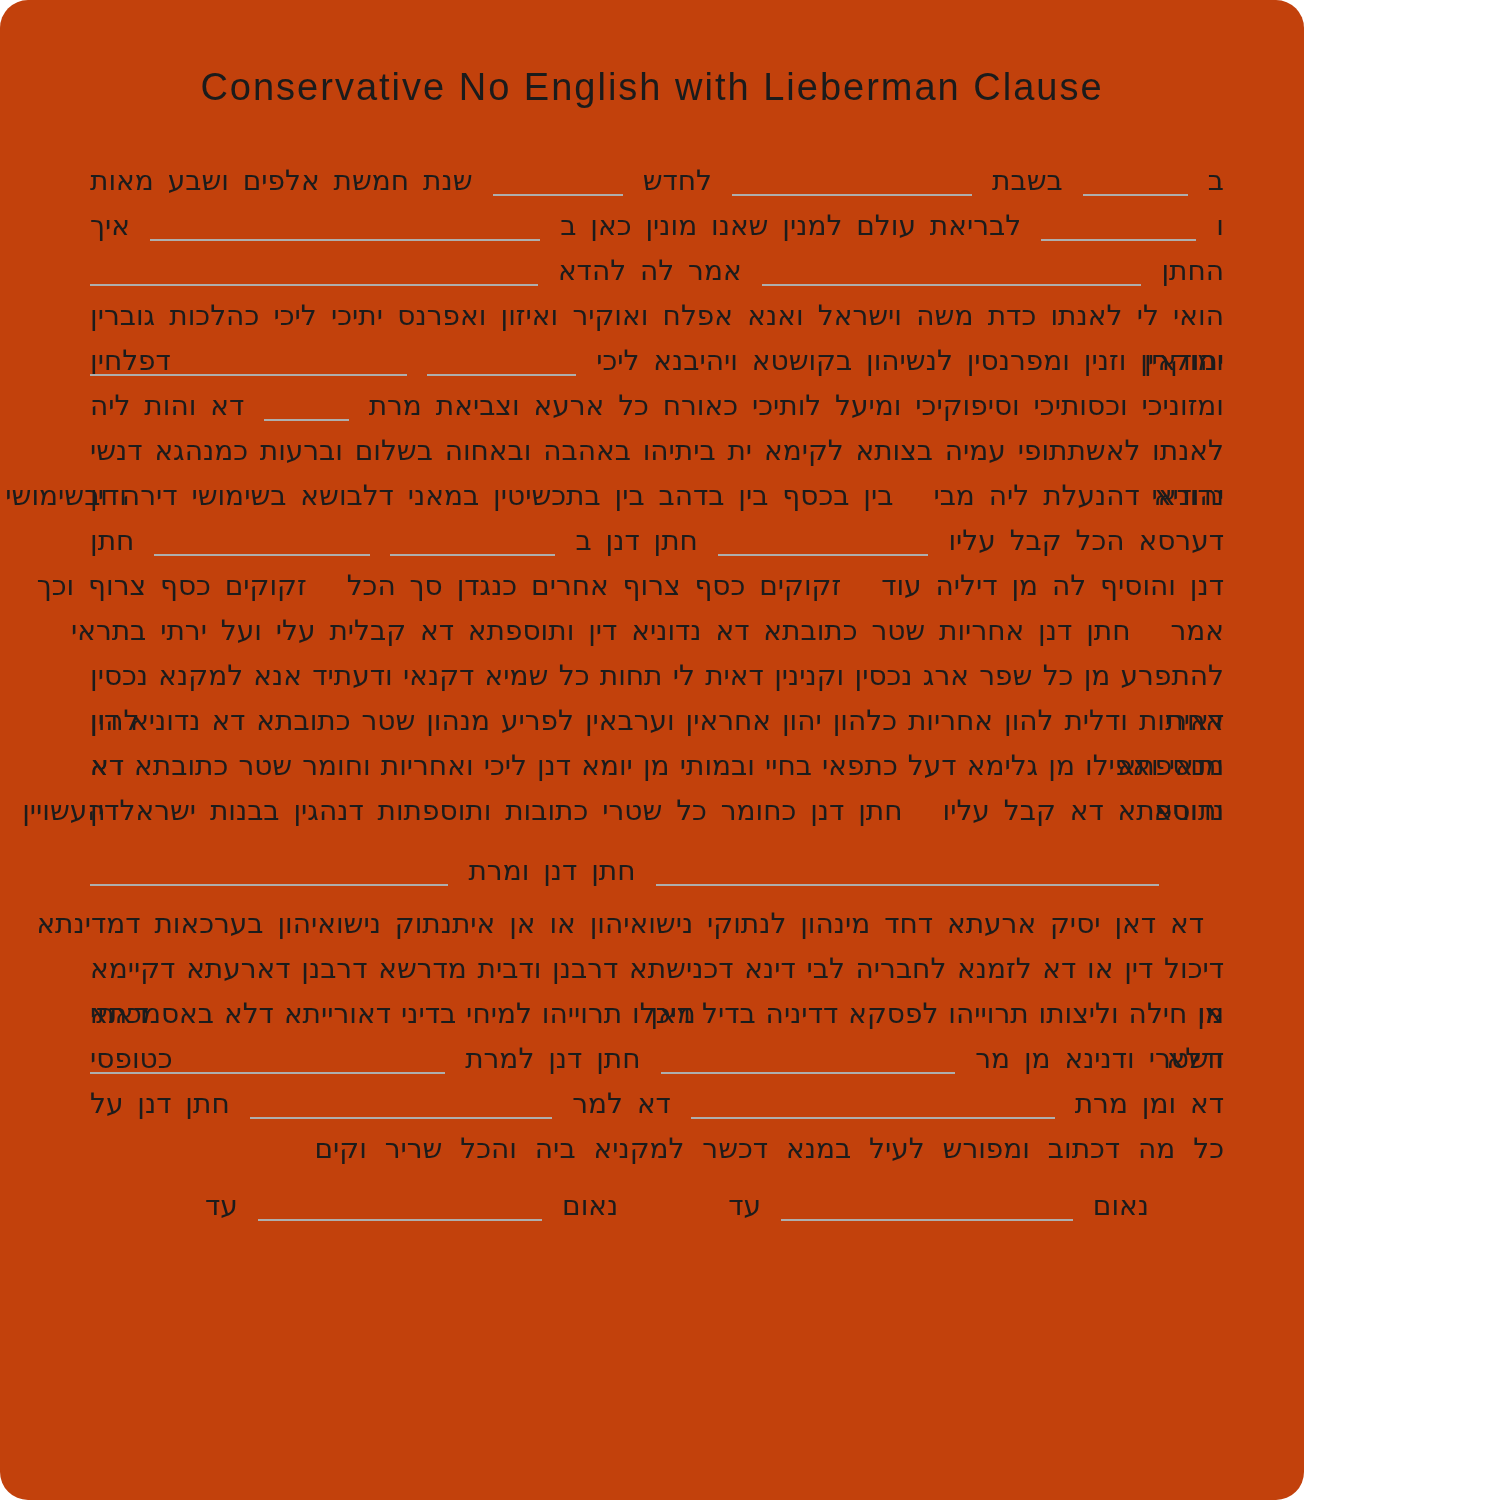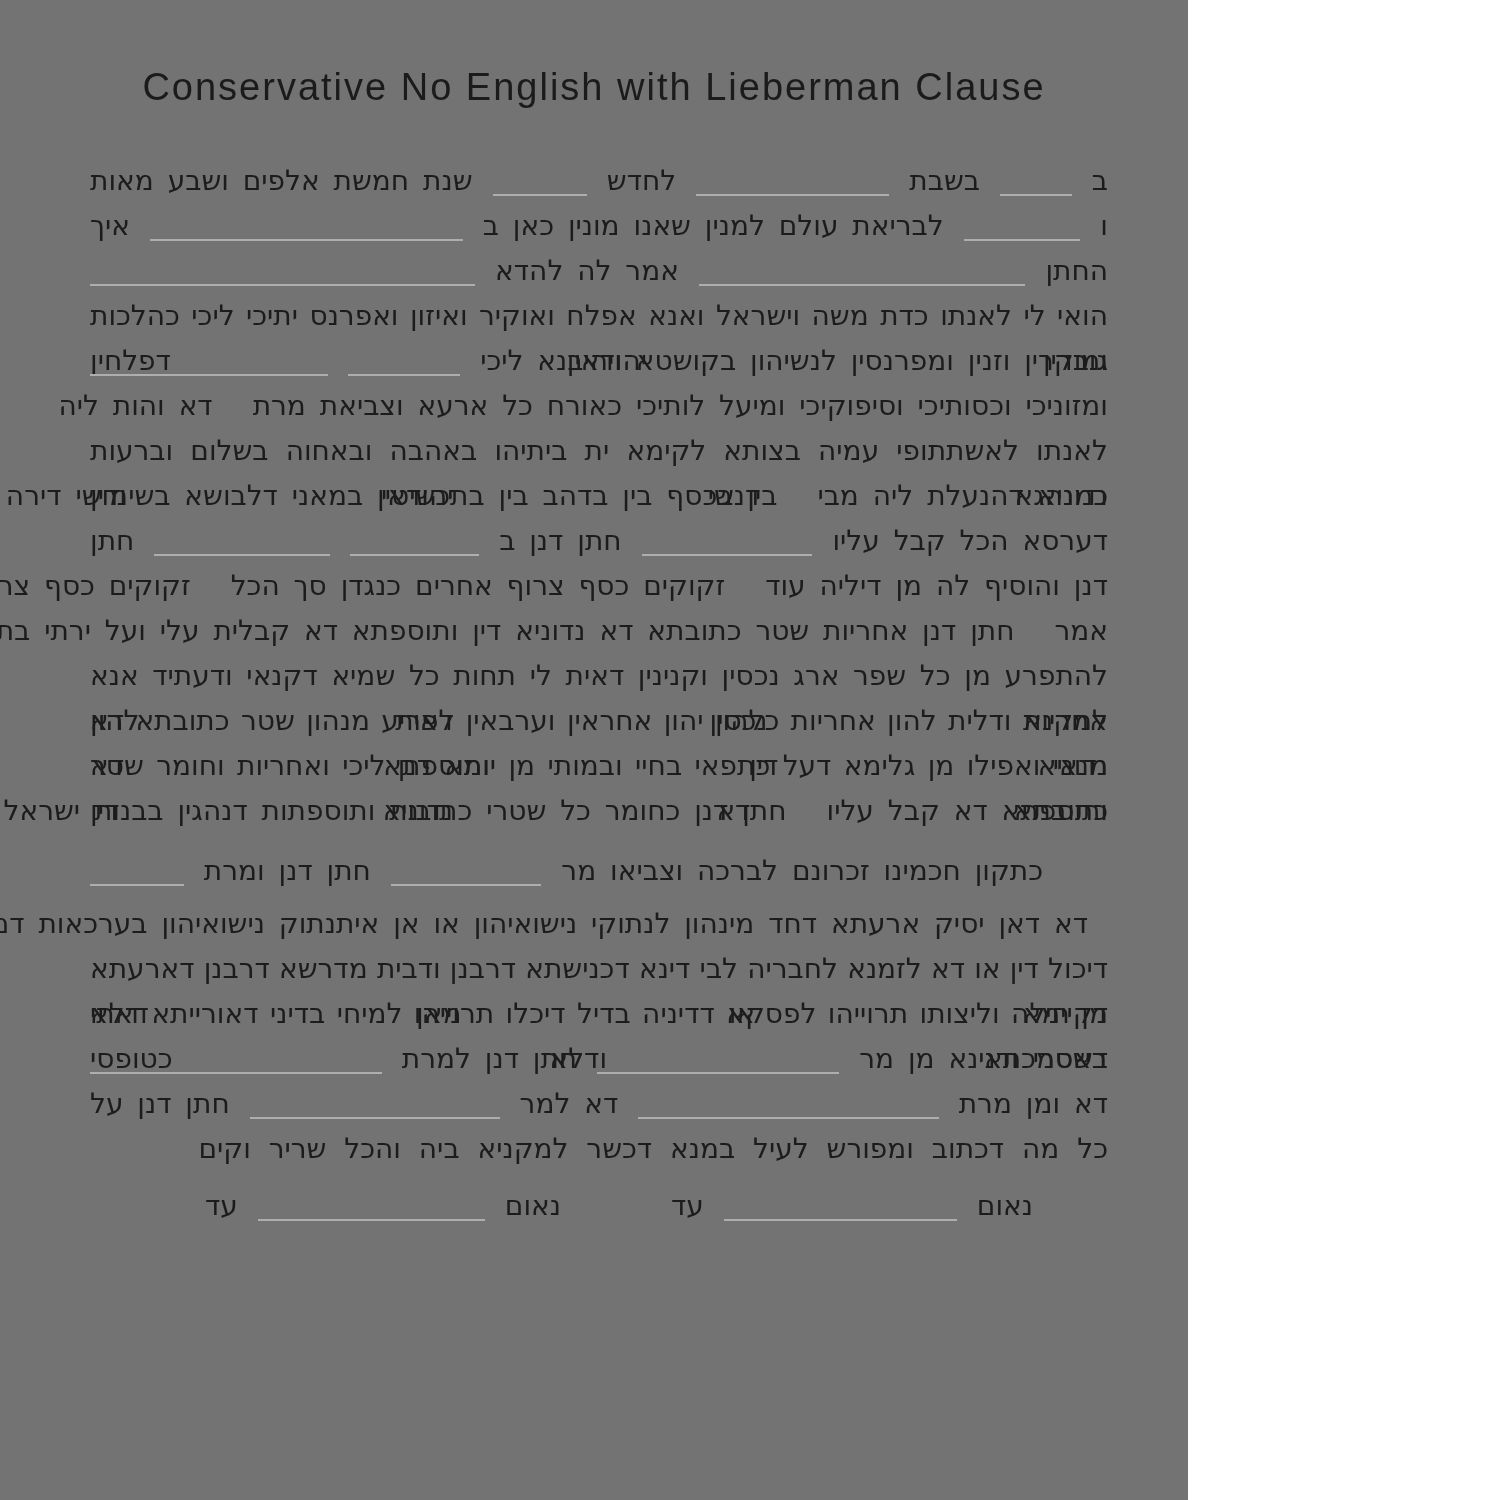--- a/index.html
+++ b/index.html
@@ -1,21 +1,22 @@
 <!DOCTYPE html>
 <html><head>
 <meta charset="utf-8">
 <style>
   html, body { margin: 0; padding: 0; background: #ffffff; }
   .page {
     position: relative;
-    width: 1188px;
+    width: 1304px;
     height: 1500px;
-    background: #737373;
+    background: #c2410c;
     overflow: hidden;
+    border-radius: 28px;
   }
   .title {
     padding-top: 66px;
     text-align: center;
     font-family: "Liberation Sans", sans-serif;
     font-size: 38px;
     font-weight: 400;
     letter-spacing: 2px;
     color: #1b1b1b;
   }
@@ -132,21 +133,20 @@
       </div>
       <div class="line just">להתפרע מן כל שפר ארג נכסין וקנינין דאית לי תחות כל שמיא דקנאי ודעתיד אנא למקנא נכסין דאית להון</div>
       <div class="line just">אחריות ודלית להון אחריות כלהון יהון אחראין וערבאין לפריע מנהון שטר כתובתא דא נדוניא דין ותוספתא דא</div>
       <div class="line just">מנאי ואפילו מן גלימא דעל כתפאי בחיי ובמותי מן יומא דנן ליכי ואחריות וחומר שטר כתובתא דא נדוניא דין</div>
       <div class="line">
         <span class="txt">ותוספתא דא קבל עליו</span>
         <div class="blank" style="flex-basis: 165px; background: rgb(174, 174, 174);"></div>
         <span class="txt">חתן דנן כחומר כל שטרי כתובות ותוספתות דנהגין בבנות ישראל העשויין</span>
       </div>
       <div class="line" style="margin-top: 15px; margin-right: 65px;">
-        <span class="txt">כתקון חכמינו זכרונם לברכה וצביאו מר</span>
         <div class="blank" style="flex-basis: 385px; background: rgb(174, 174, 174);"></div>
         <span class="txt">חתן דנן ומרת</span>
         <div class="blank" style="flex-basis: 240px; background: rgb(174, 174, 174);"></div>
       </div>
       <div class="line" style="margin-top: 8px;">
         <div class="blank" style="flex-basis: 160px; background: rgb(174, 174, 174);"></div>
         <span class="txt">דא דאן יסיק ארעתא דחד מינהון לנתוקי נישואיהון או אן איתנתוק נישואיהון בערכאות דמדינתא</span>
       </div>
       <div class="line just">דיכול דין או דא לזמנא לחבריה לבי דינא דכנישתא דרבנן ודבית מדרשא דרבנן דארעתא דקיימא או מאן דאתי</div>
       <div class="line just">מן חילה וליצותו תרוייהו לפסקא דדיניה בדיל דיכלו תרוייהו למיחי בדיני דאורייתא דלא באסמכתא ודלא כטופסי</div>

